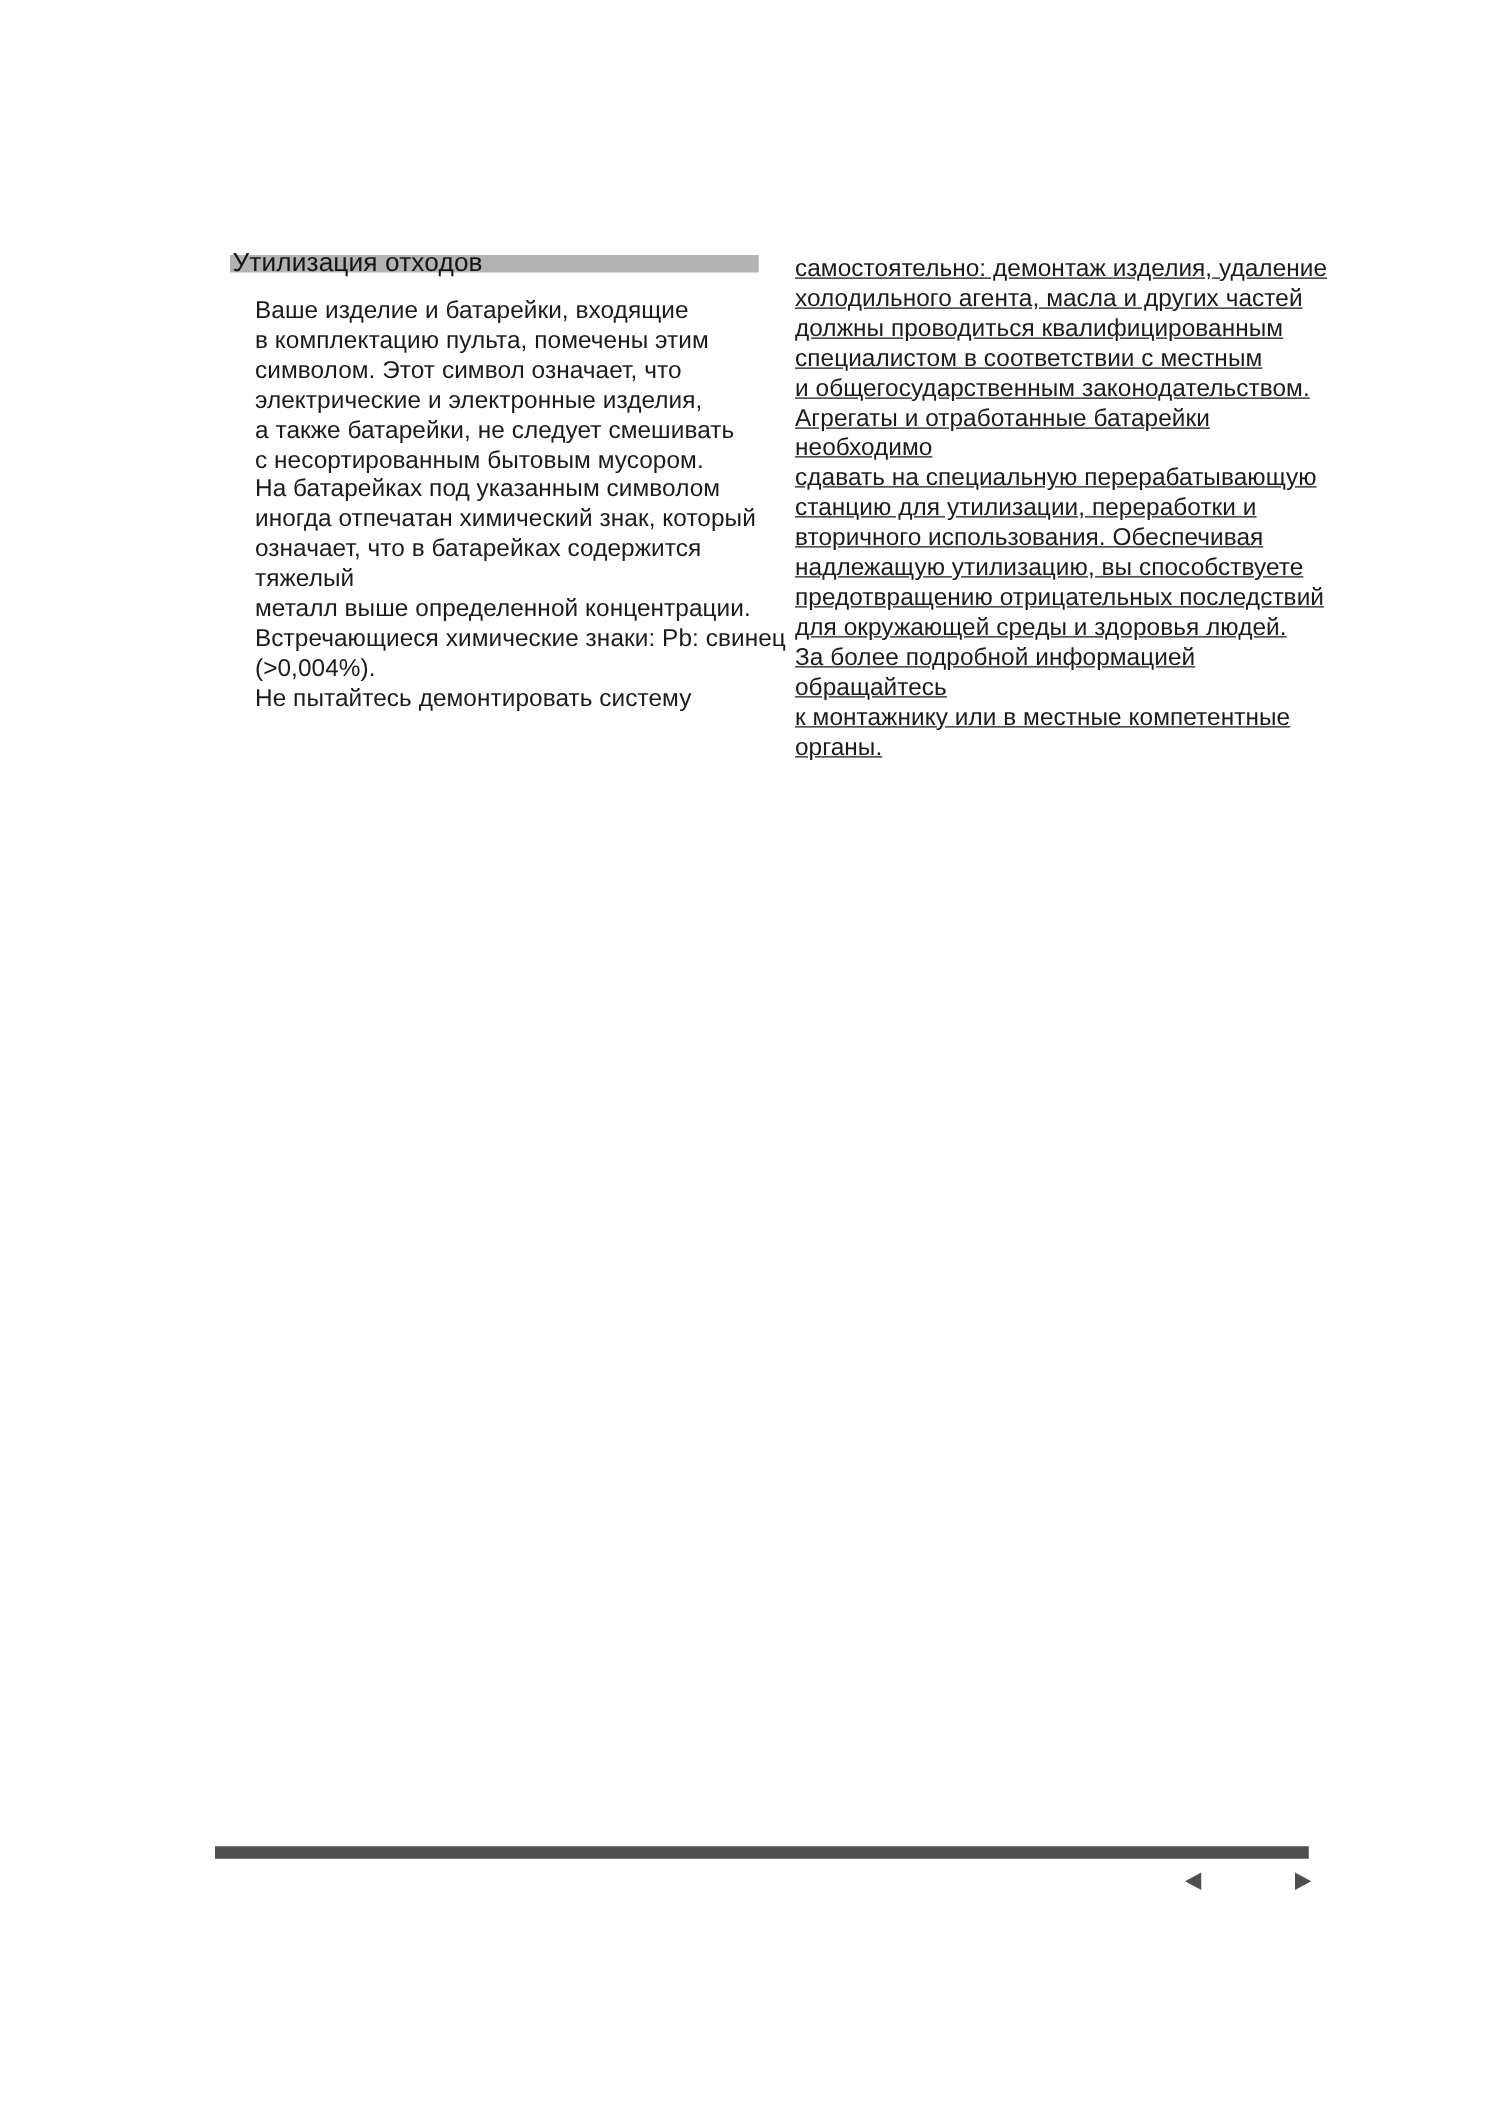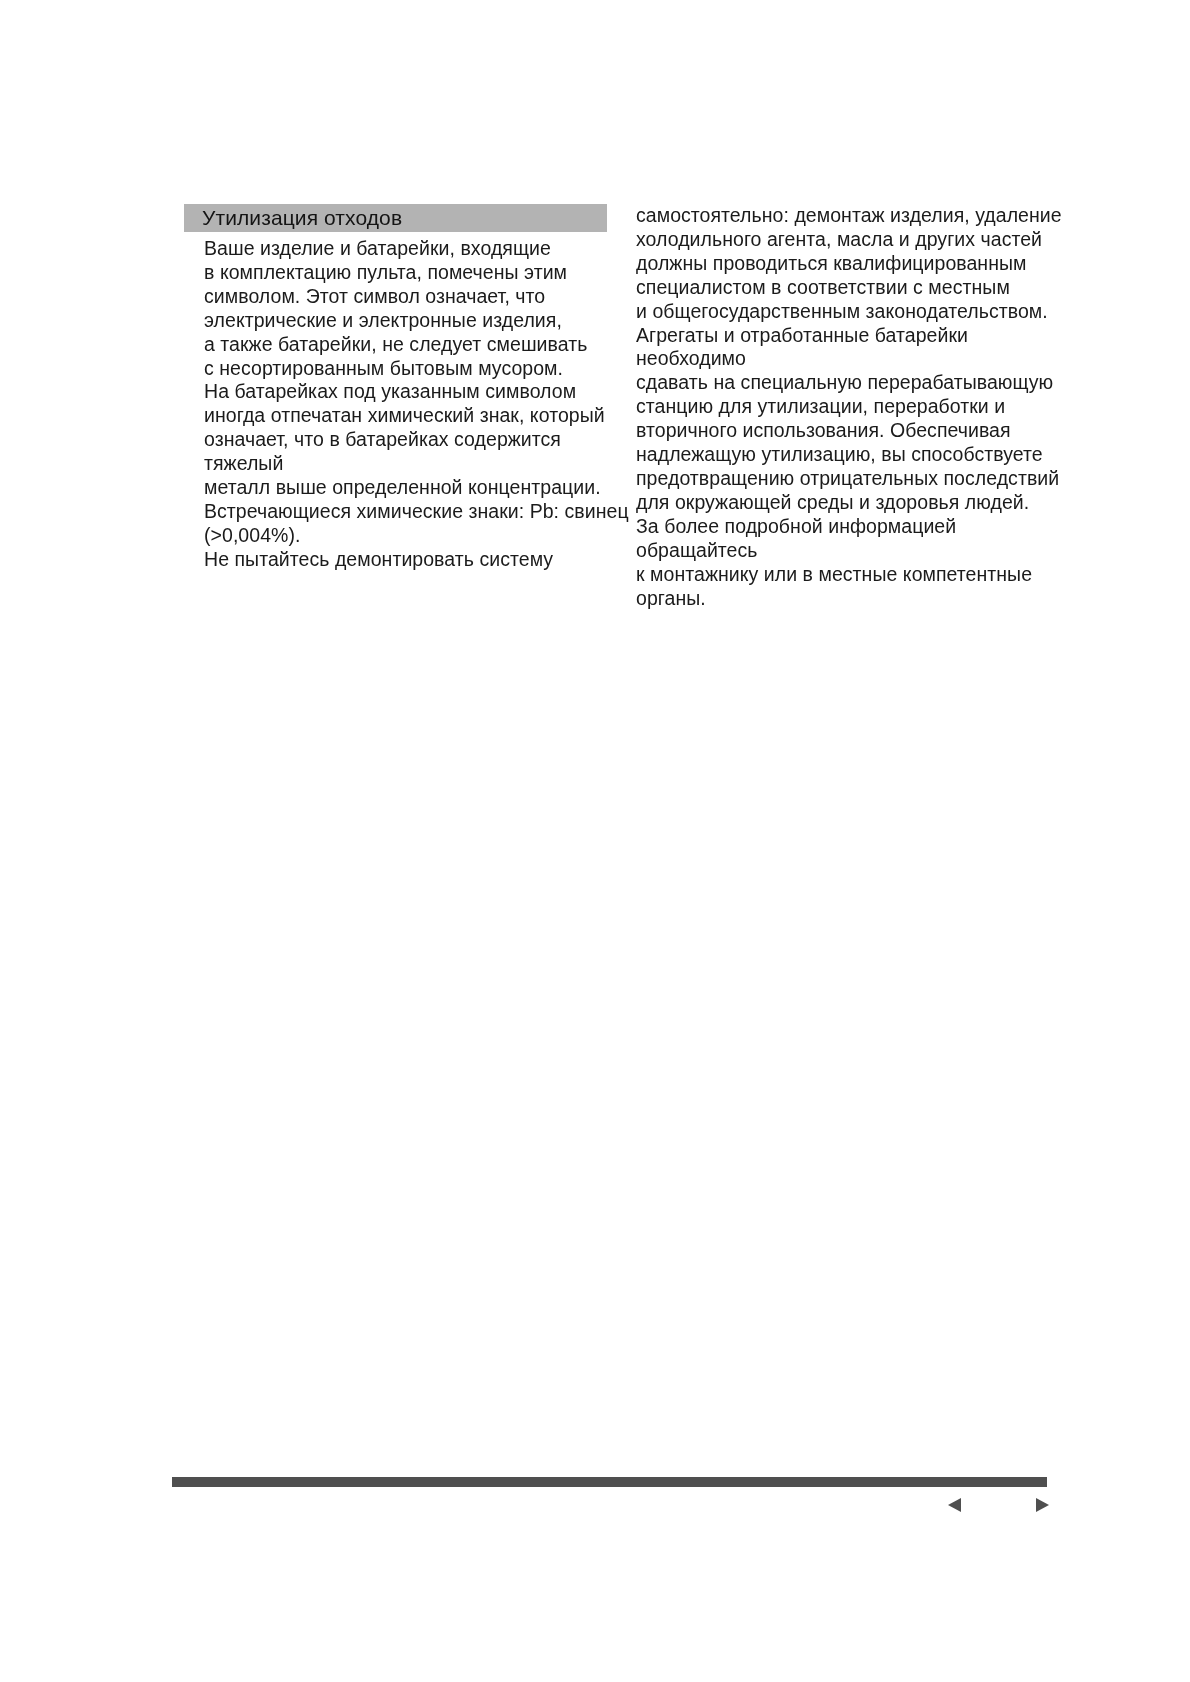--- a/index.html
+++ b/index.html
@@ -19,25 +19,25 @@
     width: 1190px;
     height: 1682px;
     background: var(--page-bg);
     overflow: hidden;
   }
   .section-header {
     position: absolute;
     left: 184px;
     top: 204px;
     width: 423px;
-    height: 28px;
+    height: 14px;
     background: var(--header-bg);
     display: flex;
     align-items: center;
-    padding-left: 18px;
+    padding-left: 2px;
   }
   .section-header .title {
     font-size: 21px;
     font-weight: 400;
     color: #141414;
     letter-spacing: 0.1px;
     white-space: nowrap;
   }
   .col {
     position: absolute;
@@ -49,20 +49,21 @@
   }
   .col.left {
     left: 204px;
     top: 237px;
     width: 440px;
   }
   .col.right {
     left: 636px;
     top: 204px;
     width: 430px;
+    text-decoration: underline;
   }
   .footer-bar {
     position: absolute;
     left: 172px;
     top: 1477px;
     width: 875px;
     height: 10px;
     background: var(--bar);
   }
   .nav-btn {

